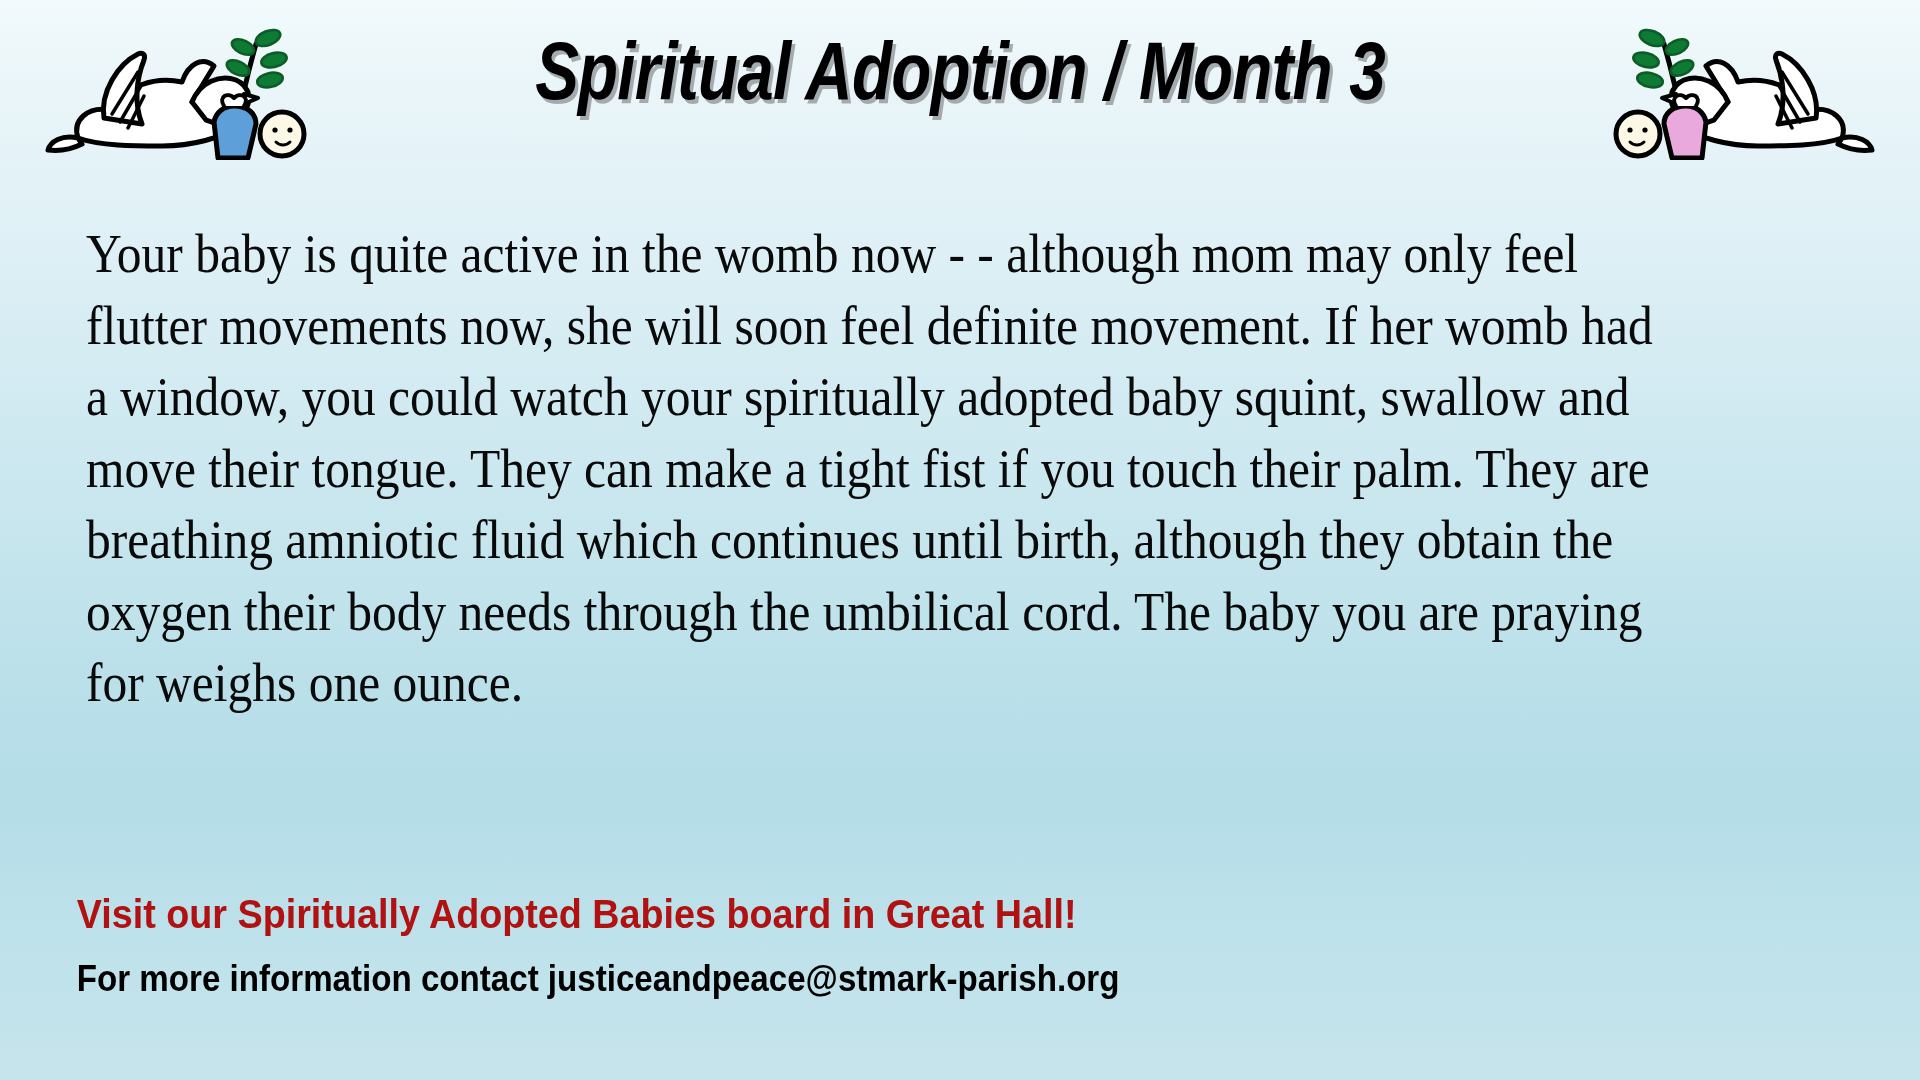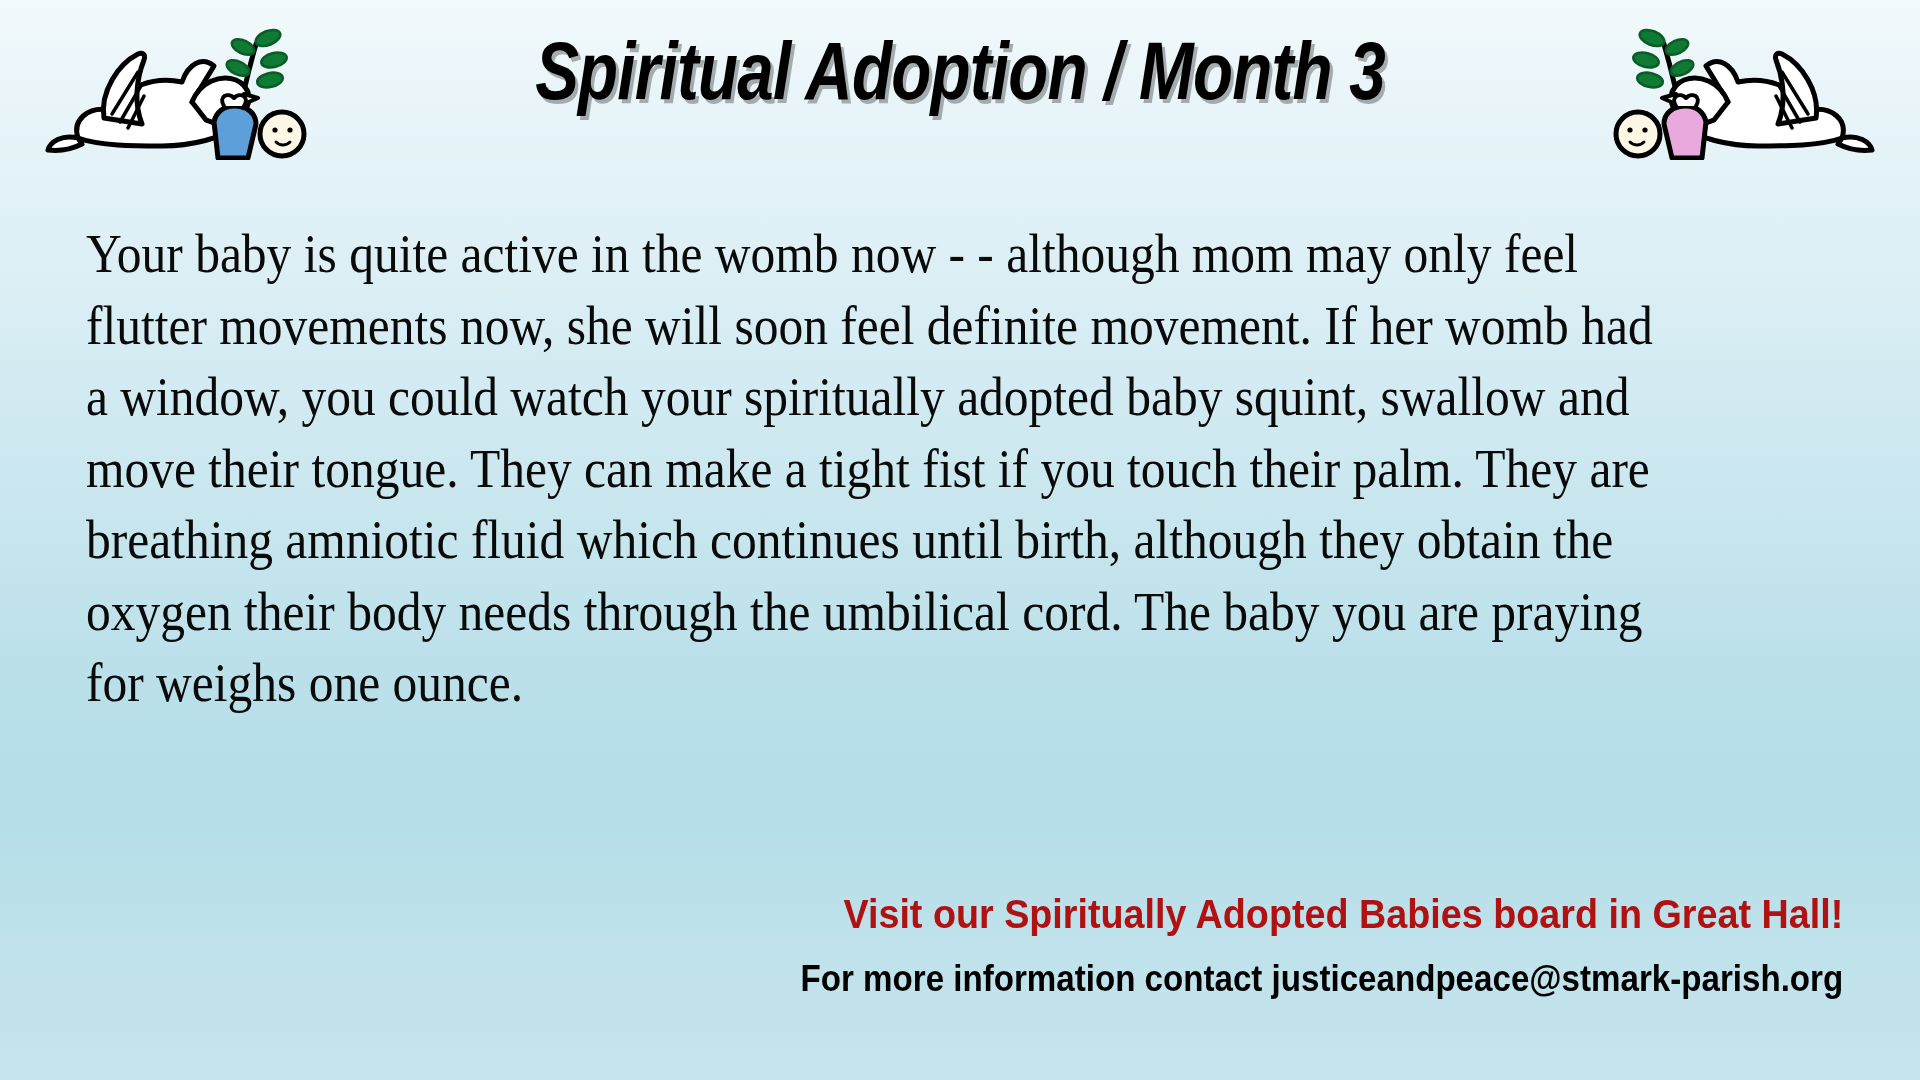--- a/index.html
+++ b/index.html
@@ -87,21 +87,21 @@
     transform-origin: left top;
     text-align: left;
   }
 
   
   #footer {
     position: absolute;
     left: 0;
     right: 0;
     top: 890px;
-    text-align: right;
+    text-align: left;
   }
 
   #cta-line {
     font-family: "Liberation Sans Narrow", "Liberation Sans", sans-serif;
     font-weight: 700;
     font-size: 41px;
     line-height: 1.2;
     color: #b01111;
     letter-spacing: 0px;
     transform: scaleX(0.92);

